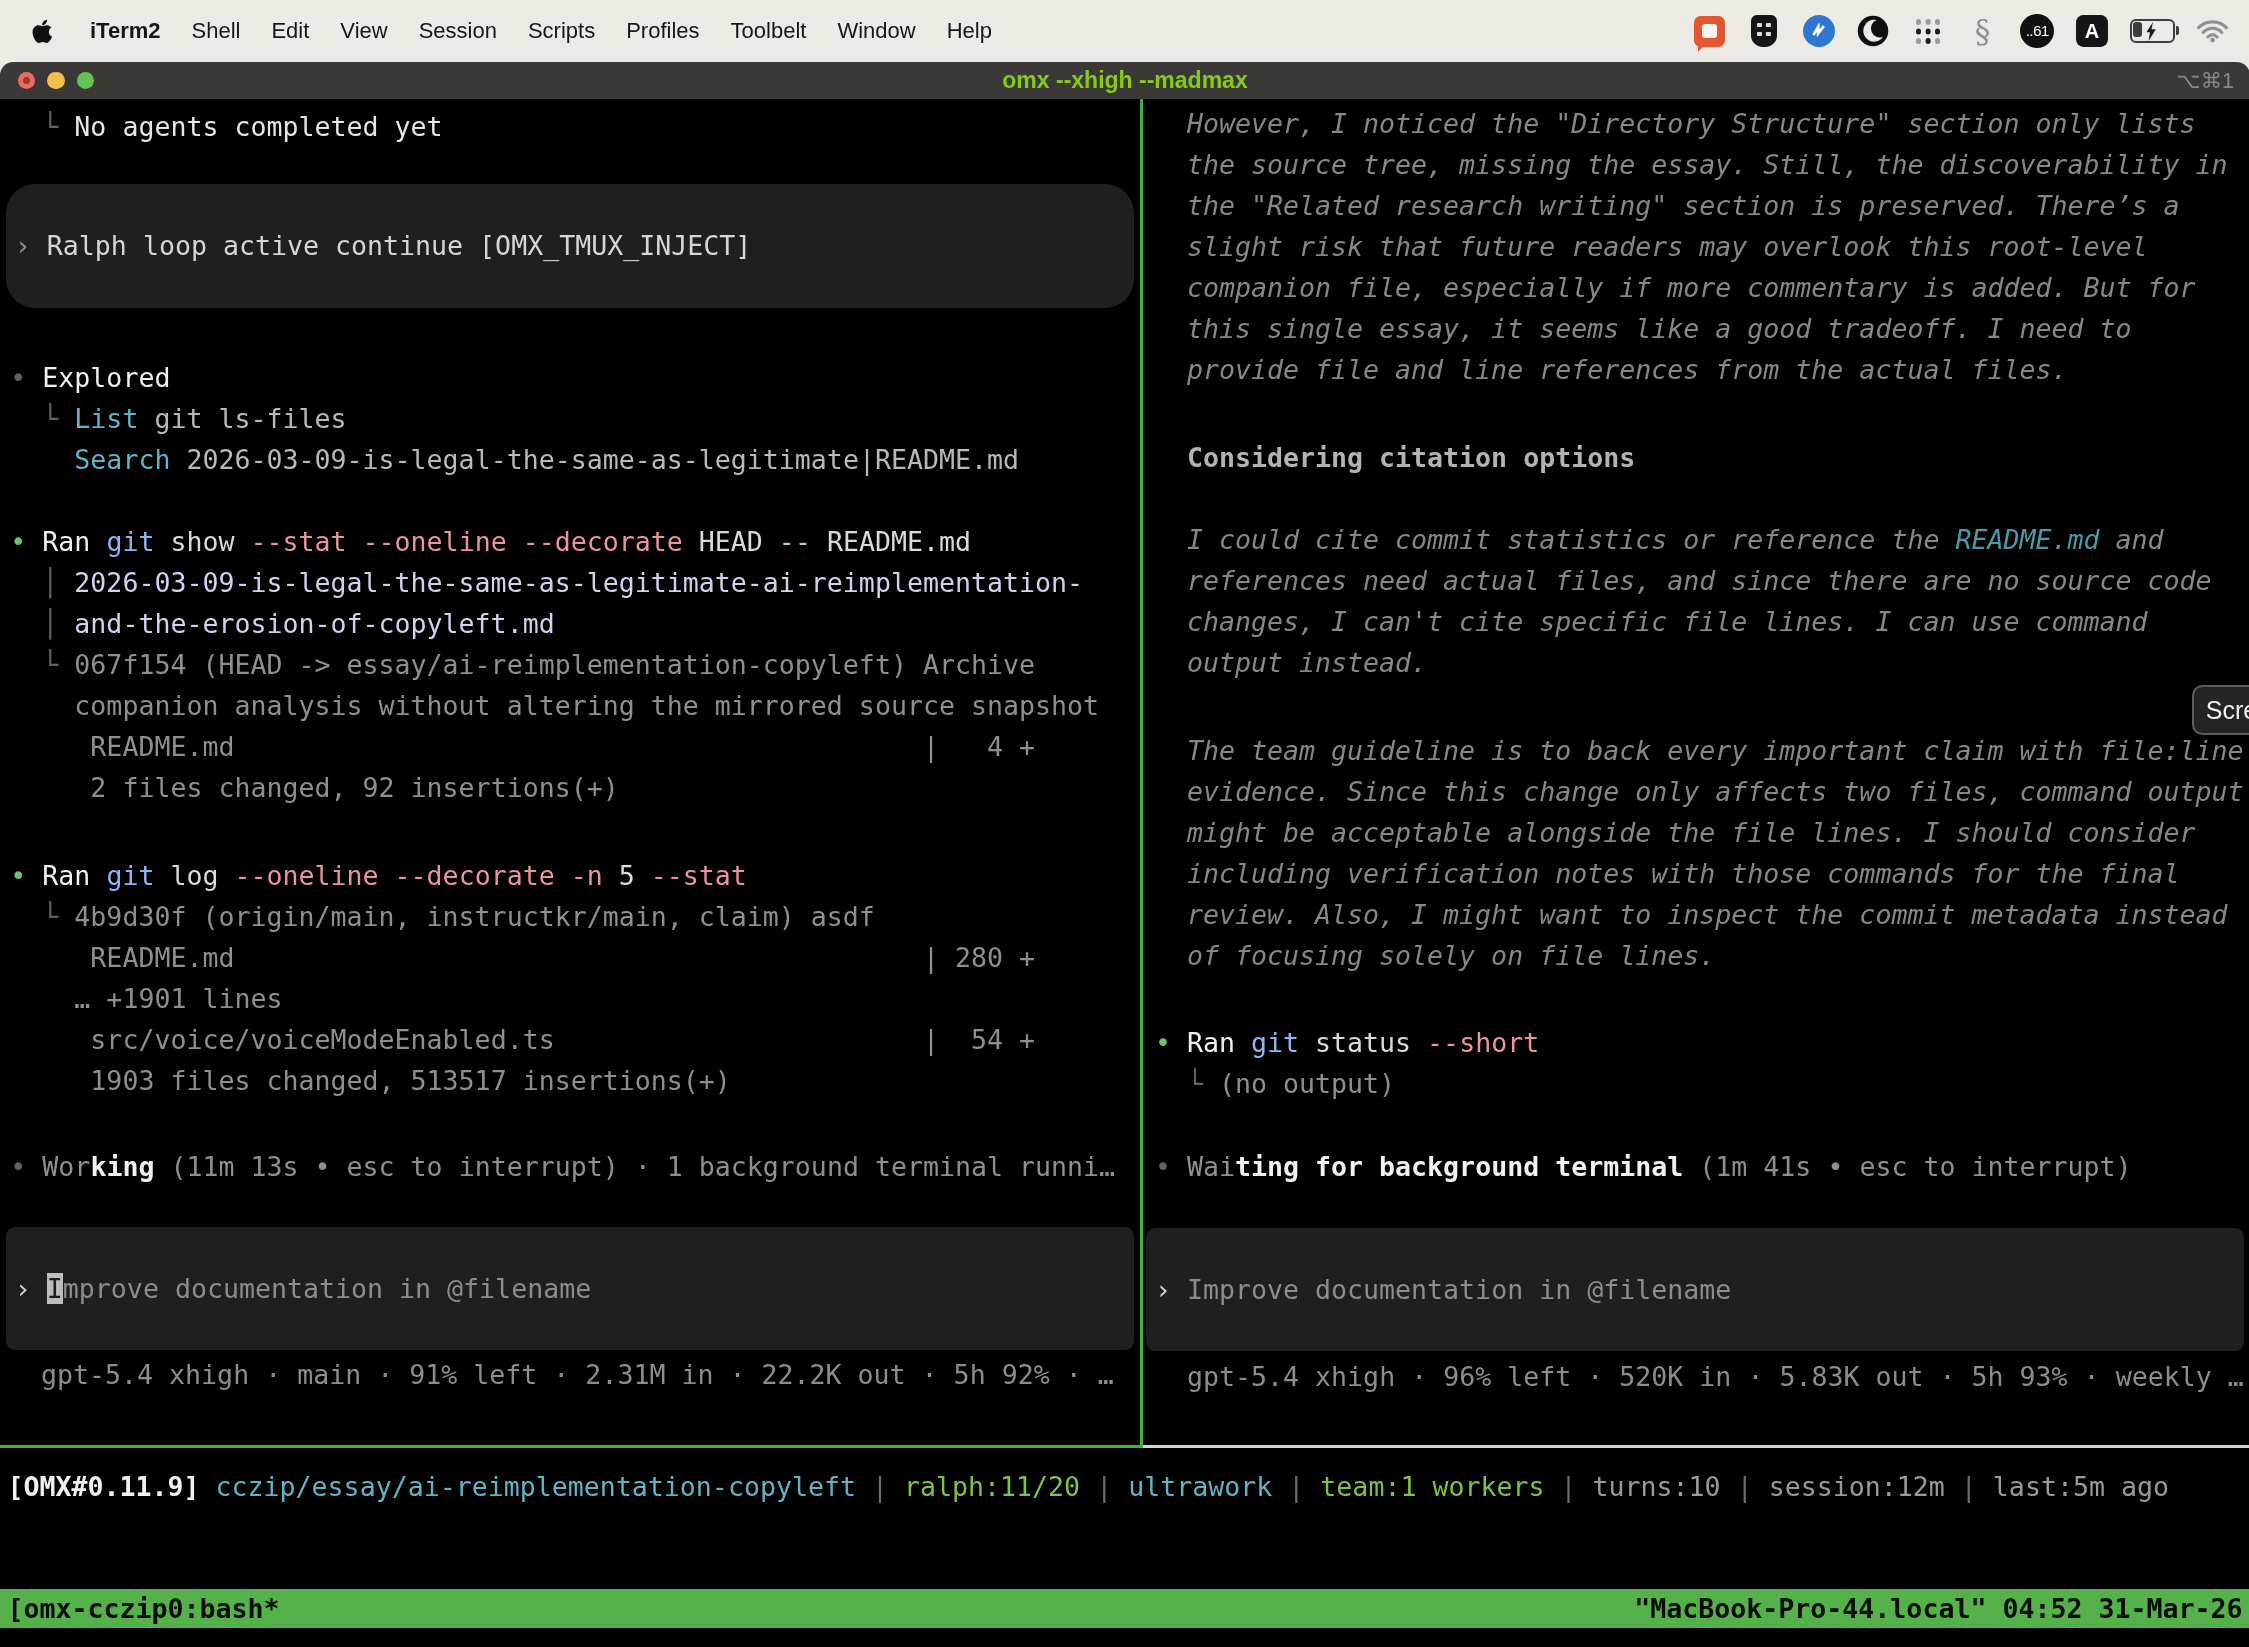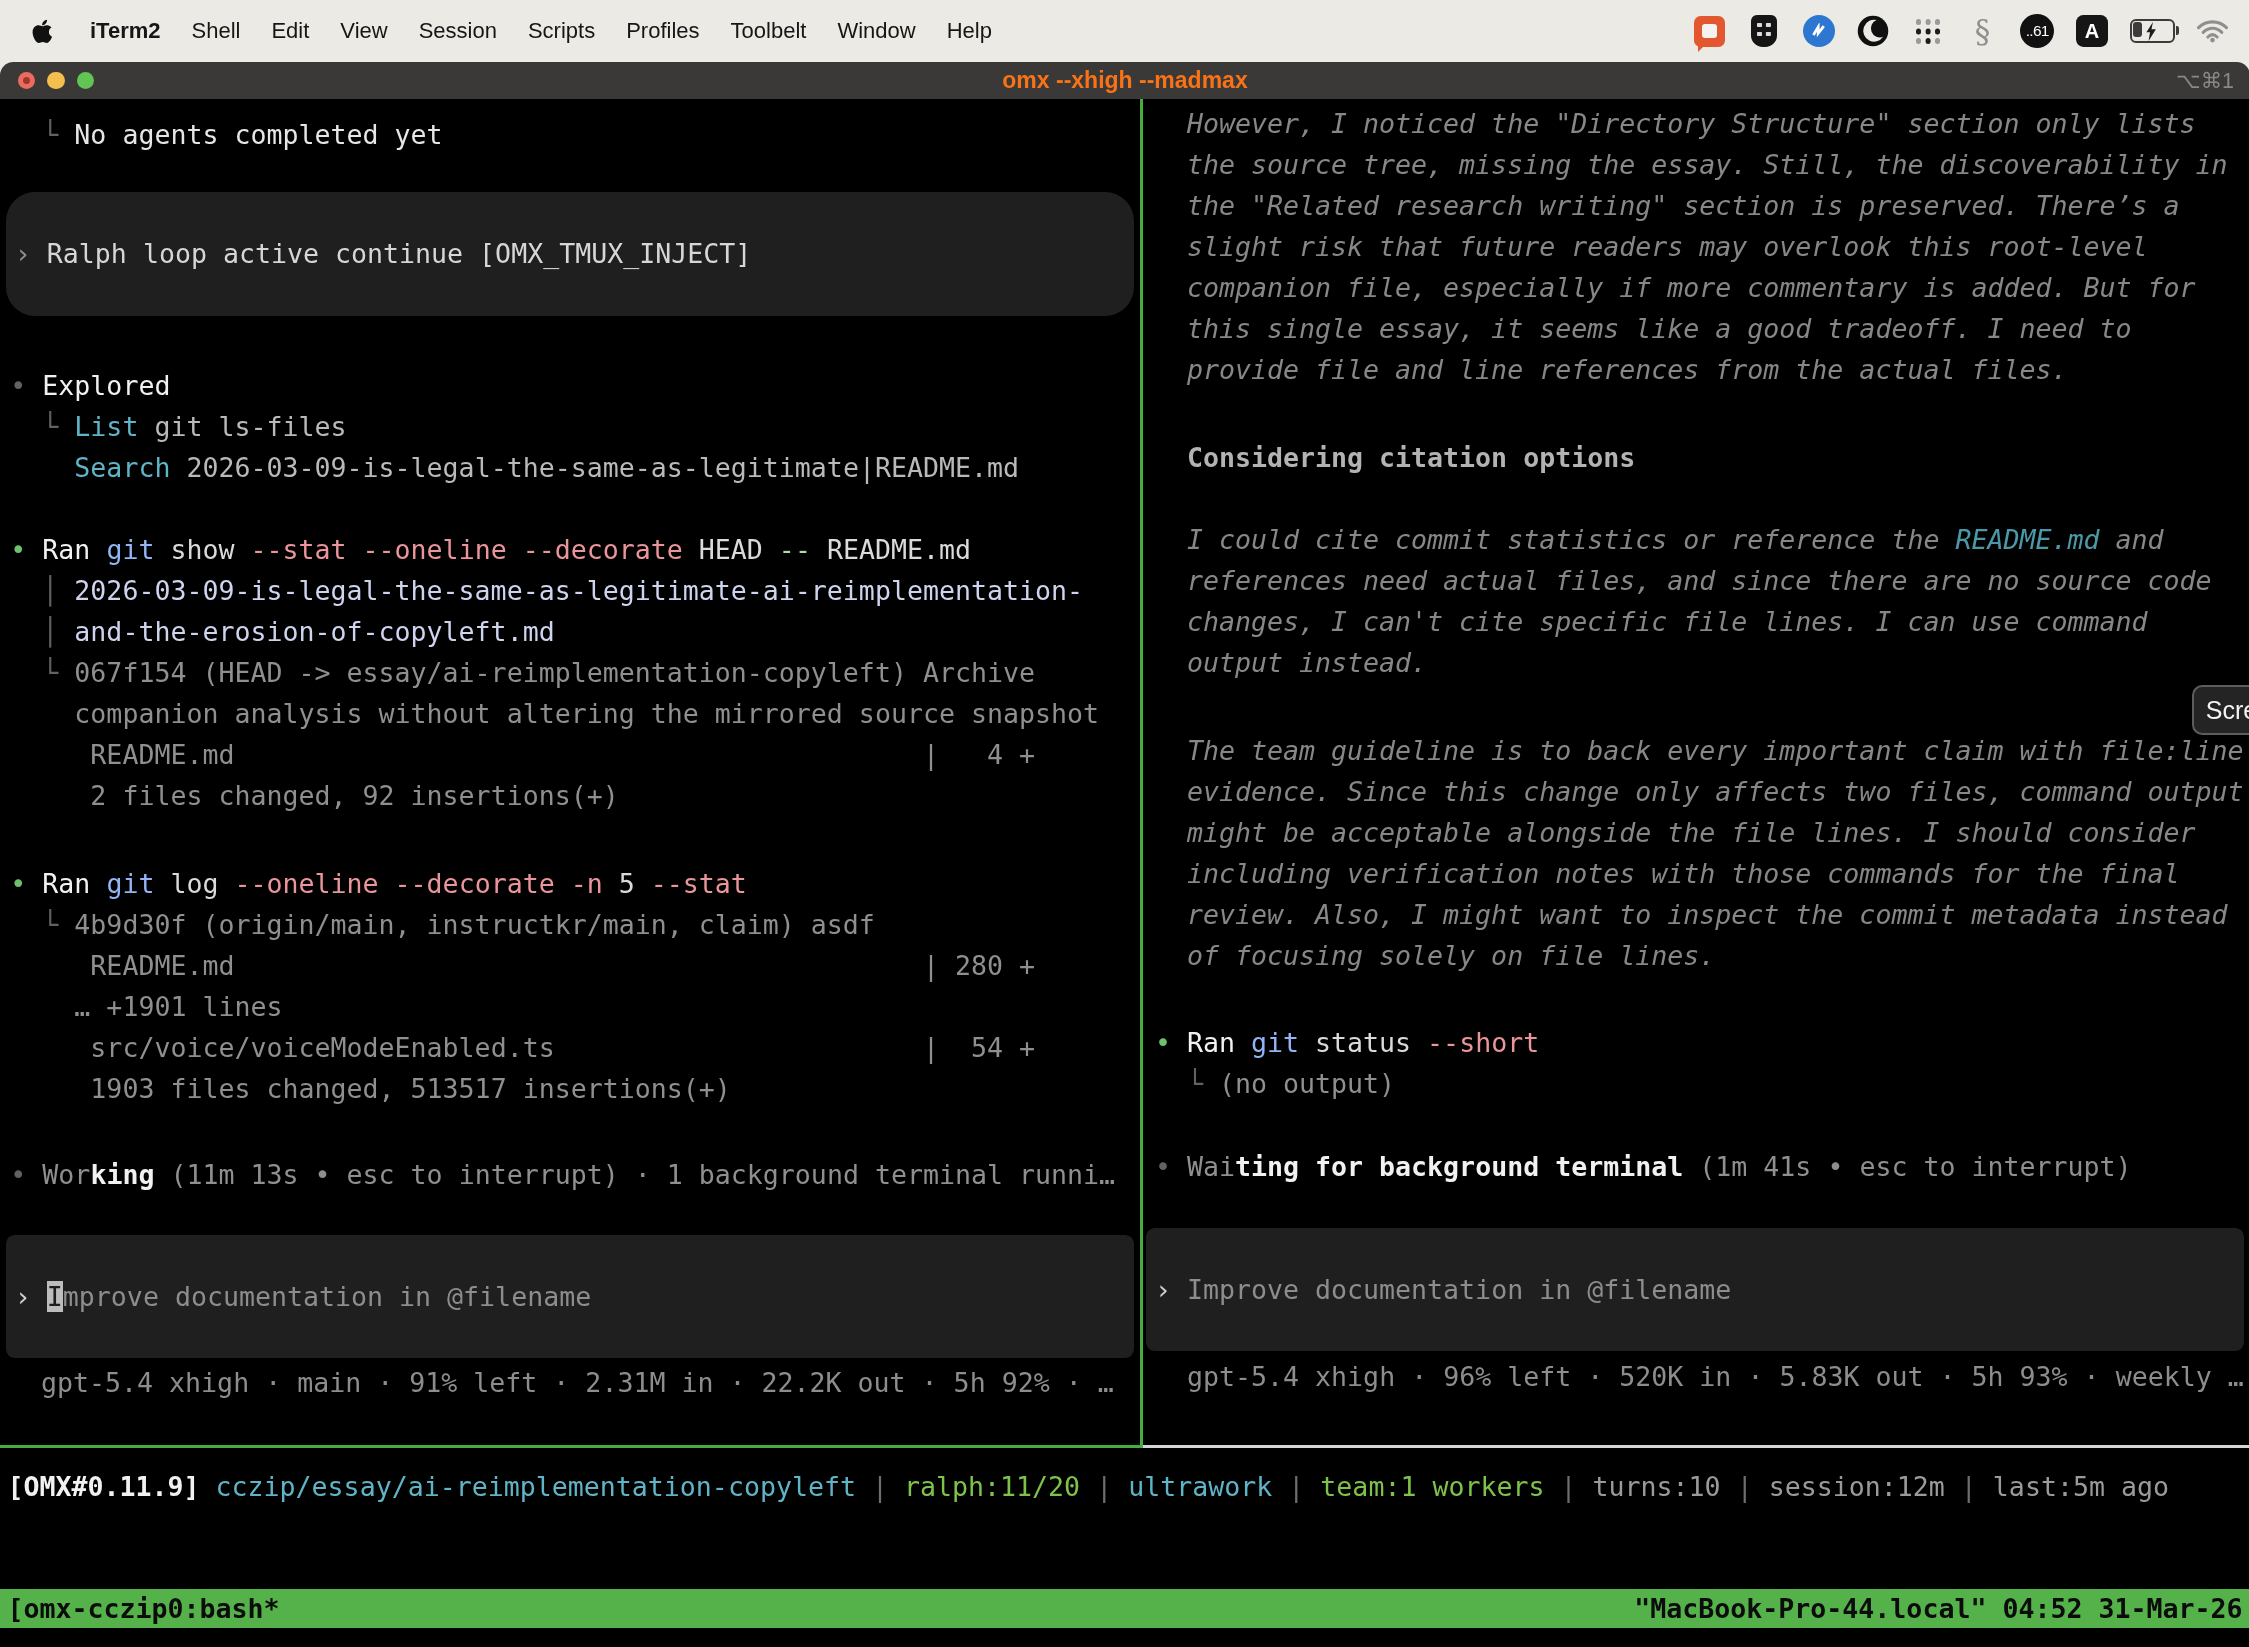--- a/index.html
+++ b/index.html
@@ -38,26 +38,26 @@
   
   .titlewrap{position:absolute;left:0;top:62px;width:100%;height:37px;background:#eceae4;}
   .titlebar{position:absolute;left:0;top:0;width:100%;height:37px;background:#3a3938;border-radius:13.3px 13.3px 0 0;
             display:flex;align-items:center;font-family:"Liberation Sans",sans-serif;}
   .lights{display:flex;gap:11.8px;padding-left:17.7px;}
   .light{width:17.7px;height:17.7px;border-radius:50%;}
   .light.red{background:#ed6a5e;position:relative;}
   .light.red::after{content:"";position:absolute;left:5.2px;top:5.2px;width:7.4px;height:7.4px;border-radius:50%;background:#99392c;}
   .light.yellow{background:#f4bf4f;}
   .light.green{background:#61c454;}
-  .wtitle{position:absolute;left:0;right:0;text-align:center;color:#f97316;font-size:23px;font-weight:700;}
+  .wtitle{position:absolute;left:0;right:0;text-align:center;color:#84cc16;font-size:23px;font-weight:700;}
   .wshort{position:absolute;right:16px;color:#8a8886;font-size:21.4px;}
   
   .terminal{position:absolute;left:0;top:99px;width:2250px;height:1549px;background:#000;overflow:hidden;
             font-size:26.6px;color:#8f8f8f;}
-  .pane-left{position:absolute;left:0;top:8px;width:1140px;height:1346px;padding-top:6.6px;overflow:hidden;}
+  .pane-left{position:absolute;left:0;top:0;width:1140px;height:1346px;padding-top:6.6px;overflow:hidden;}
   .pane-right{position:absolute;left:1146px;top:0;width:1104px;height:1346px;padding-top:4.4px;overflow:hidden;}
   .trow{height:41px;line-height:41px;white-space:pre;}
   .pane-left .trow{padding-left:10.3px;}
   .pane-right .trow{padding-left:8.9px;}
   .vdiv{position:absolute;left:1140px;top:0;width:3px;height:1349px;background:#46ae3e;}
   .hb-left{position:absolute;left:0;top:1346px;width:1143px;height:3px;background:#46ae3e;}
   .hb-right{position:absolute;left:1143px;top:1346px;width:1107px;height:3px;background:#d6d6d6;}
   .pbox{background:#1f1f1f;border-radius:8.9px;display:flex;align-items:center;}
   .pbox .prow{white-space:pre;padding-left:8.9px;line-height:41px;}
   .inject{margin:37px 5.9px 0 5.9px;height:124px;border-radius:29px;}

